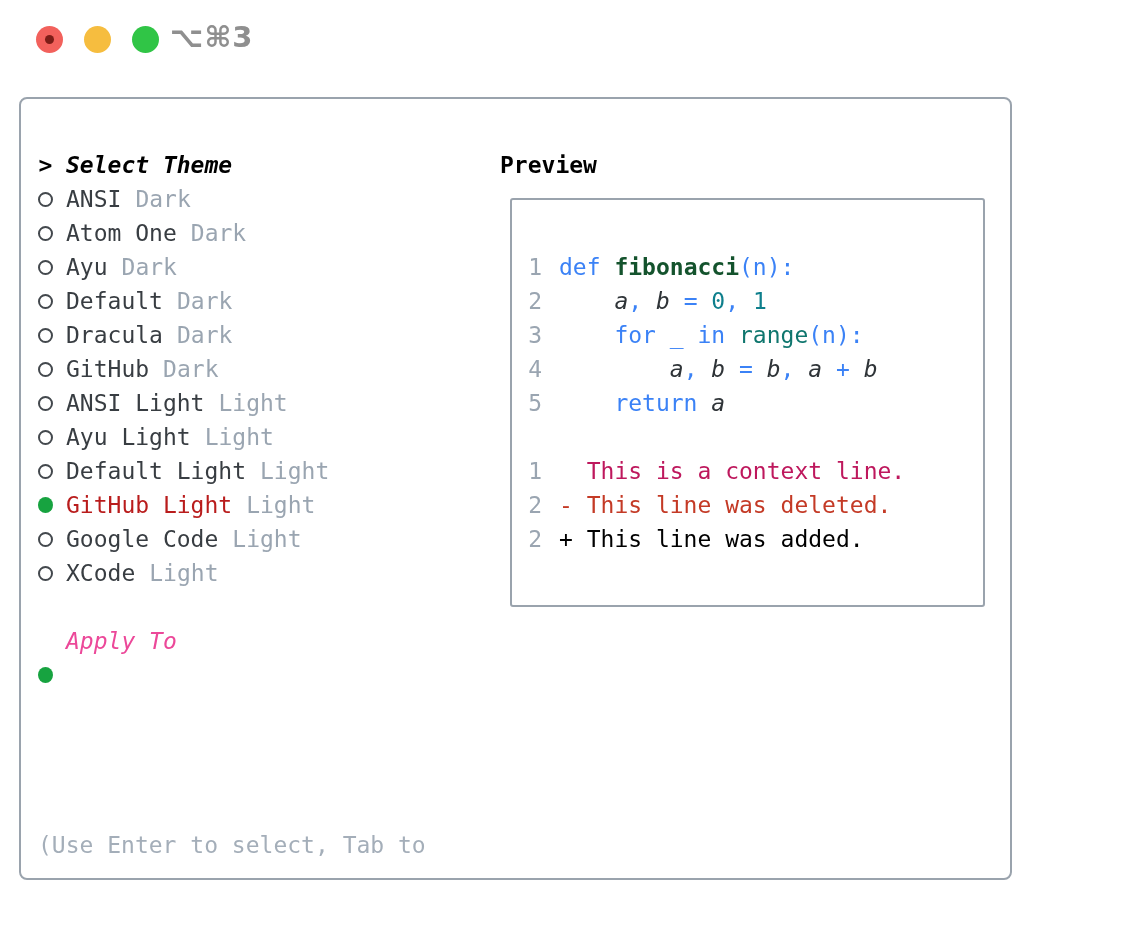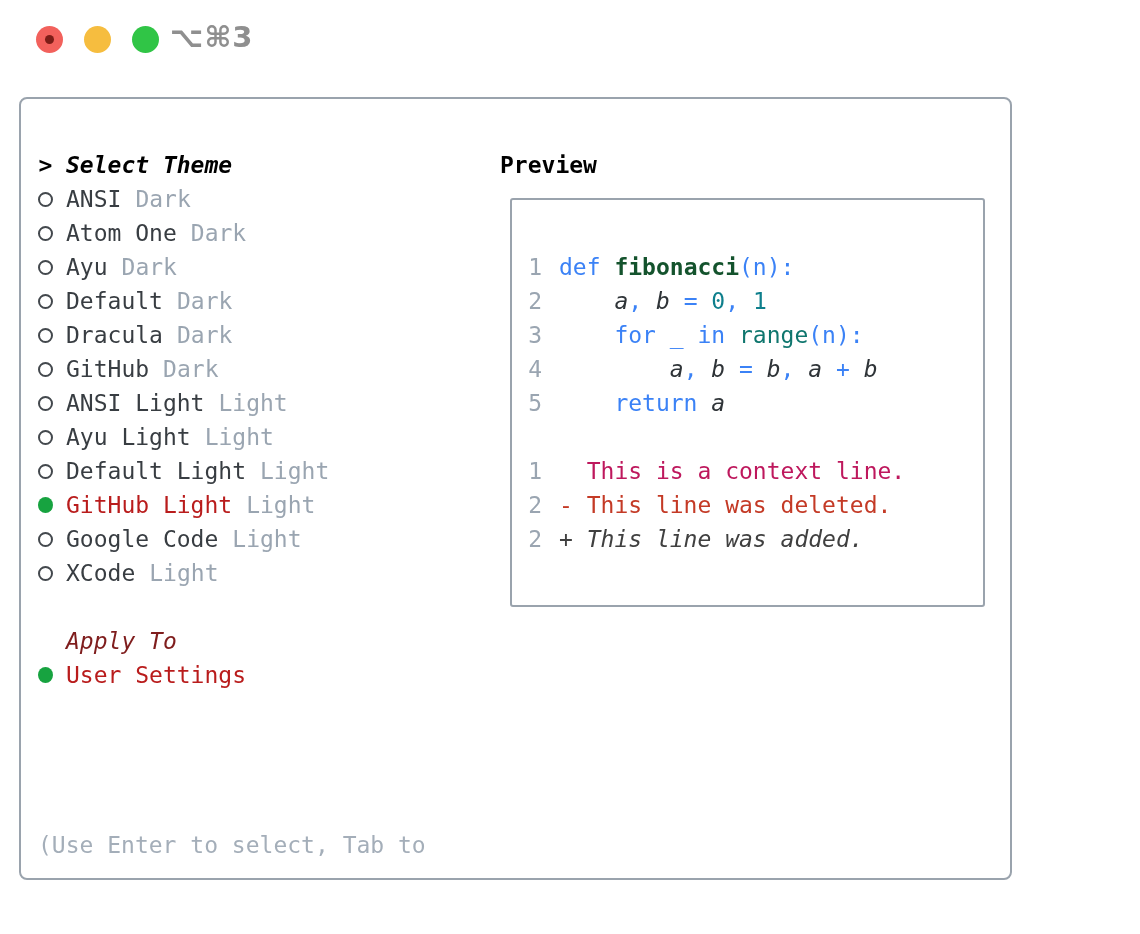--- a/index.html
+++ b/index.html
@@ -22,37 +22,37 @@
   .apply-col{position:absolute;left:38px;top:624px;}
   .row{height:34px;display:flex;align-items:center;font-size:23px;color:#383d42;}
   .slot{width:15px;margin-right:13px;flex:none;display:flex;align-items:center;justify-content:center;}
   .bullet{width:15px;height:15px;border:2px solid #43484d;border-radius:50%;box-sizing:border-box;background:transparent;}
   .row.selected .bullet{width:16px;height:16px;border:none;background:#17a340;}
   .row.selected .name{color:#b91c1c;}
   .name{white-space:pre;}
   .variant{color:#9aa5b1;margin-left:14px;white-space:pre;}
   .prefix{font-weight:bold;color:#000;}
   .hdr{font-weight:bold;color:#000;font-style:italic;}
-  .hdr.plain{font-weight:normal;color:#7f1d1d;}
+  .hdr.plain{font-weight:normal;color:#ec4899;}
   .help{position:absolute;left:38px;top:760px;font-size:23px;line-height:34px;color:#a4aeb9;white-space:pre;}
 
   
   .preview-label{position:absolute;left:500px;top:148px;height:34px;line-height:34px;font-size:23px;font-weight:bold;color:#000;}
   .preview-box{position:absolute;left:510px;top:198px;width:475px;height:409px;border:2px solid #9aa3ad;border-radius:3px;box-sizing:border-box;padding-top:50px;background:#fff;}
   .code-row{height:34px;display:flex;align-items:center;font-size:23px;padding-left:15px;}
   .lineno{width:15px;flex:none;text-align:right;color:#9aa5b1;margin-right:17px;white-space:pre;}
   .code-text{white-space:pre;color:#2f3438;}
   .seg-code{color:#3b82f6;}
   .seg-fn{color:#14532d;font-weight:bold;}
   .seg-num{color:#0e7f8c;}
   .seg-builtin{color:#0f766e;}
   .seg-var{color:#2f3438;font-style:italic;}
   .seg-ctx{color:#be185d;}
   .seg-del{color:#c43a26;}
-  .seg-add{color:#404040;font-style:italic;}
+  .seg-add{color:#000000;}
 </style>
 </head>
 <body>
 
 <div class="window">
 
   <div>
     <span class="light red">
         <span class="light-dot"></span>
       </span>
@@ -156,21 +156,20 @@
 
   <div class="apply-col">
     <div class="row">
       <span class="slot"></span>
       <span class="hdr plain">Apply To</span>
     </div>
     <div class="row item selected">
       <span class="slot">
           <span class="bullet"></span>
         </span>
-      <span class="name">User Settings</span>
     </div>
   </div>
 
   <div class="help">
     <div>(Use Enter to select, Tab to</div>
     <div>change focus)</div>
   </div>
 
   <div class="preview-label">Preview</div>
 

